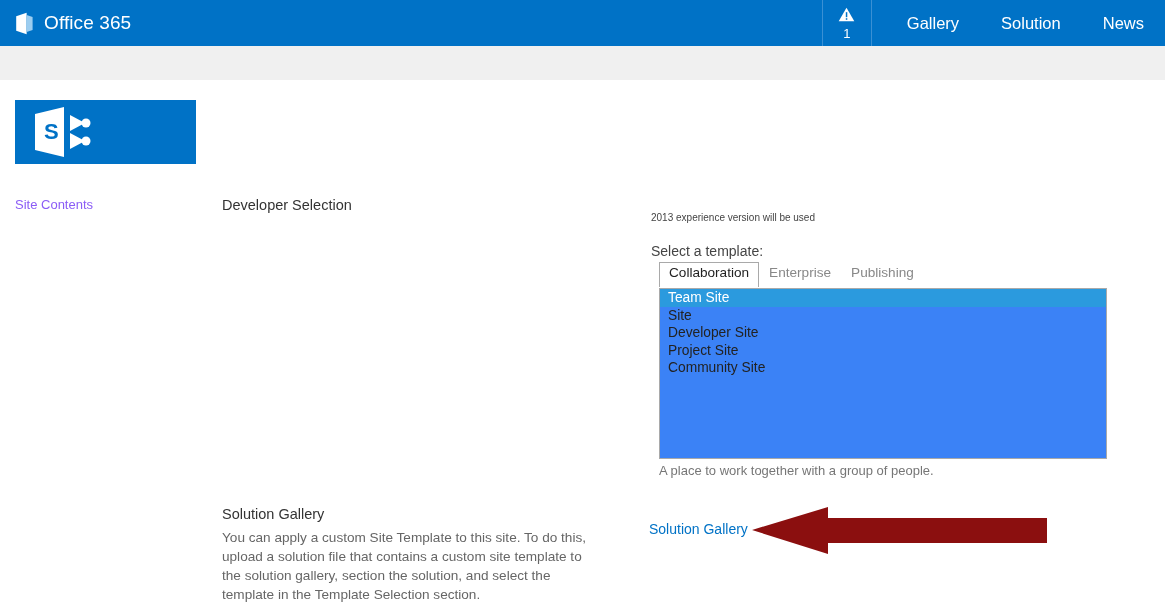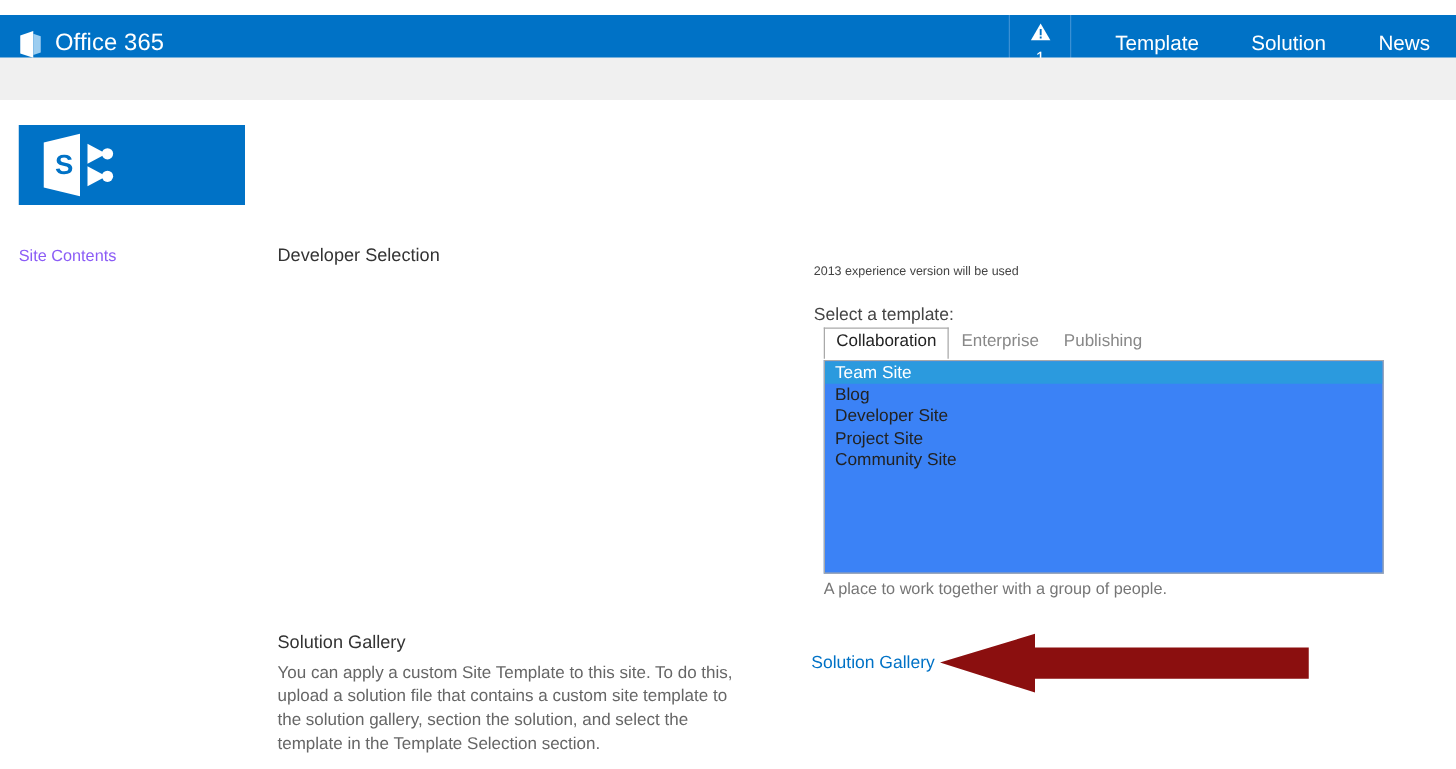--- a/index.html
+++ b/index.html
@@ -17,21 +17,20 @@
 
   
   .suite-bar {
     position: absolute;
     left: 0; top: 0;
     width: 1165px;
     height: 46px;
     background: #0072c6;
     display: flex;
     align-items: stretch;
-    margin-top: 12px;
   }
   .suite-brand {
     display: flex;
     align-items: center;
     padding-left: 14px;
     gap: 9px;
   }
   .o365-logo {
     width: 21px;
     height: 23px;
@@ -243,21 +242,21 @@
       <svg width="17" height="15" viewBox="0 0 17 15" xmlns="http://www.w3.org/2000/svg">
         <path d="M8.5 0.8 L16.3 14.2 L0.7 14.2 Z" fill="#ffffff"></path>
         <rect x="7.8" y="5.2" width="1.5" height="5.0" fill="#0072c6"></rect>
         <rect x="7.8" y="11.2" width="1.5" height="1.6" fill="#0072c6"></rect>
       </svg>
     </span>
     <span class="alert-count">1</span>
   </div>
 
   <div class="suite-nav">
-    <span class="suite-nav-item">Template</span>
+    <span class="suite-nav-item">Gallery</span>
     <span class="suite-nav-item">Solution</span>
     <span class="suite-nav-item">News</span>
   </div>
 </div>
 
 <div class="grey-band"></div>
 
 <div class="sp-logo-tile">
   <span class="sp-logo-mark">
     <svg width="72" height="52" viewBox="0 0 72 52" xmlns="http://www.w3.org/2000/svg">
@@ -280,21 +279,21 @@
 <div class="select-label">Select a template:</div>
 
 <div class="tabstrip">
   <span class="tab active">Collaboration</span>
   <span class="tab">Enterprise</span>
   <span class="tab">Publishing</span>
 </div>
 
 <div class="template-listbox">
   <div class="template-option selected">Team Site</div>
-  <div class="template-option">Blog</div>
+  <div class="template-option">Site</div>
   <div class="template-option">Developer Site</div>
   <div class="template-option">Project Site</div>
   <div class="template-option">Community Site</div>
 </div>
 
 <div class="template-desc">A place to work together with a group of people.</div>
 
 <div class="section-heading" id="solution-gallery-heading">Solution Gallery</div>
 
 <div class="section-desc">You can apply a custom Site Template to this site. To do this, upload a solution file that contains a custom site template to the solution gallery, section the solution, and select the template in the Template Selection section.</div>

